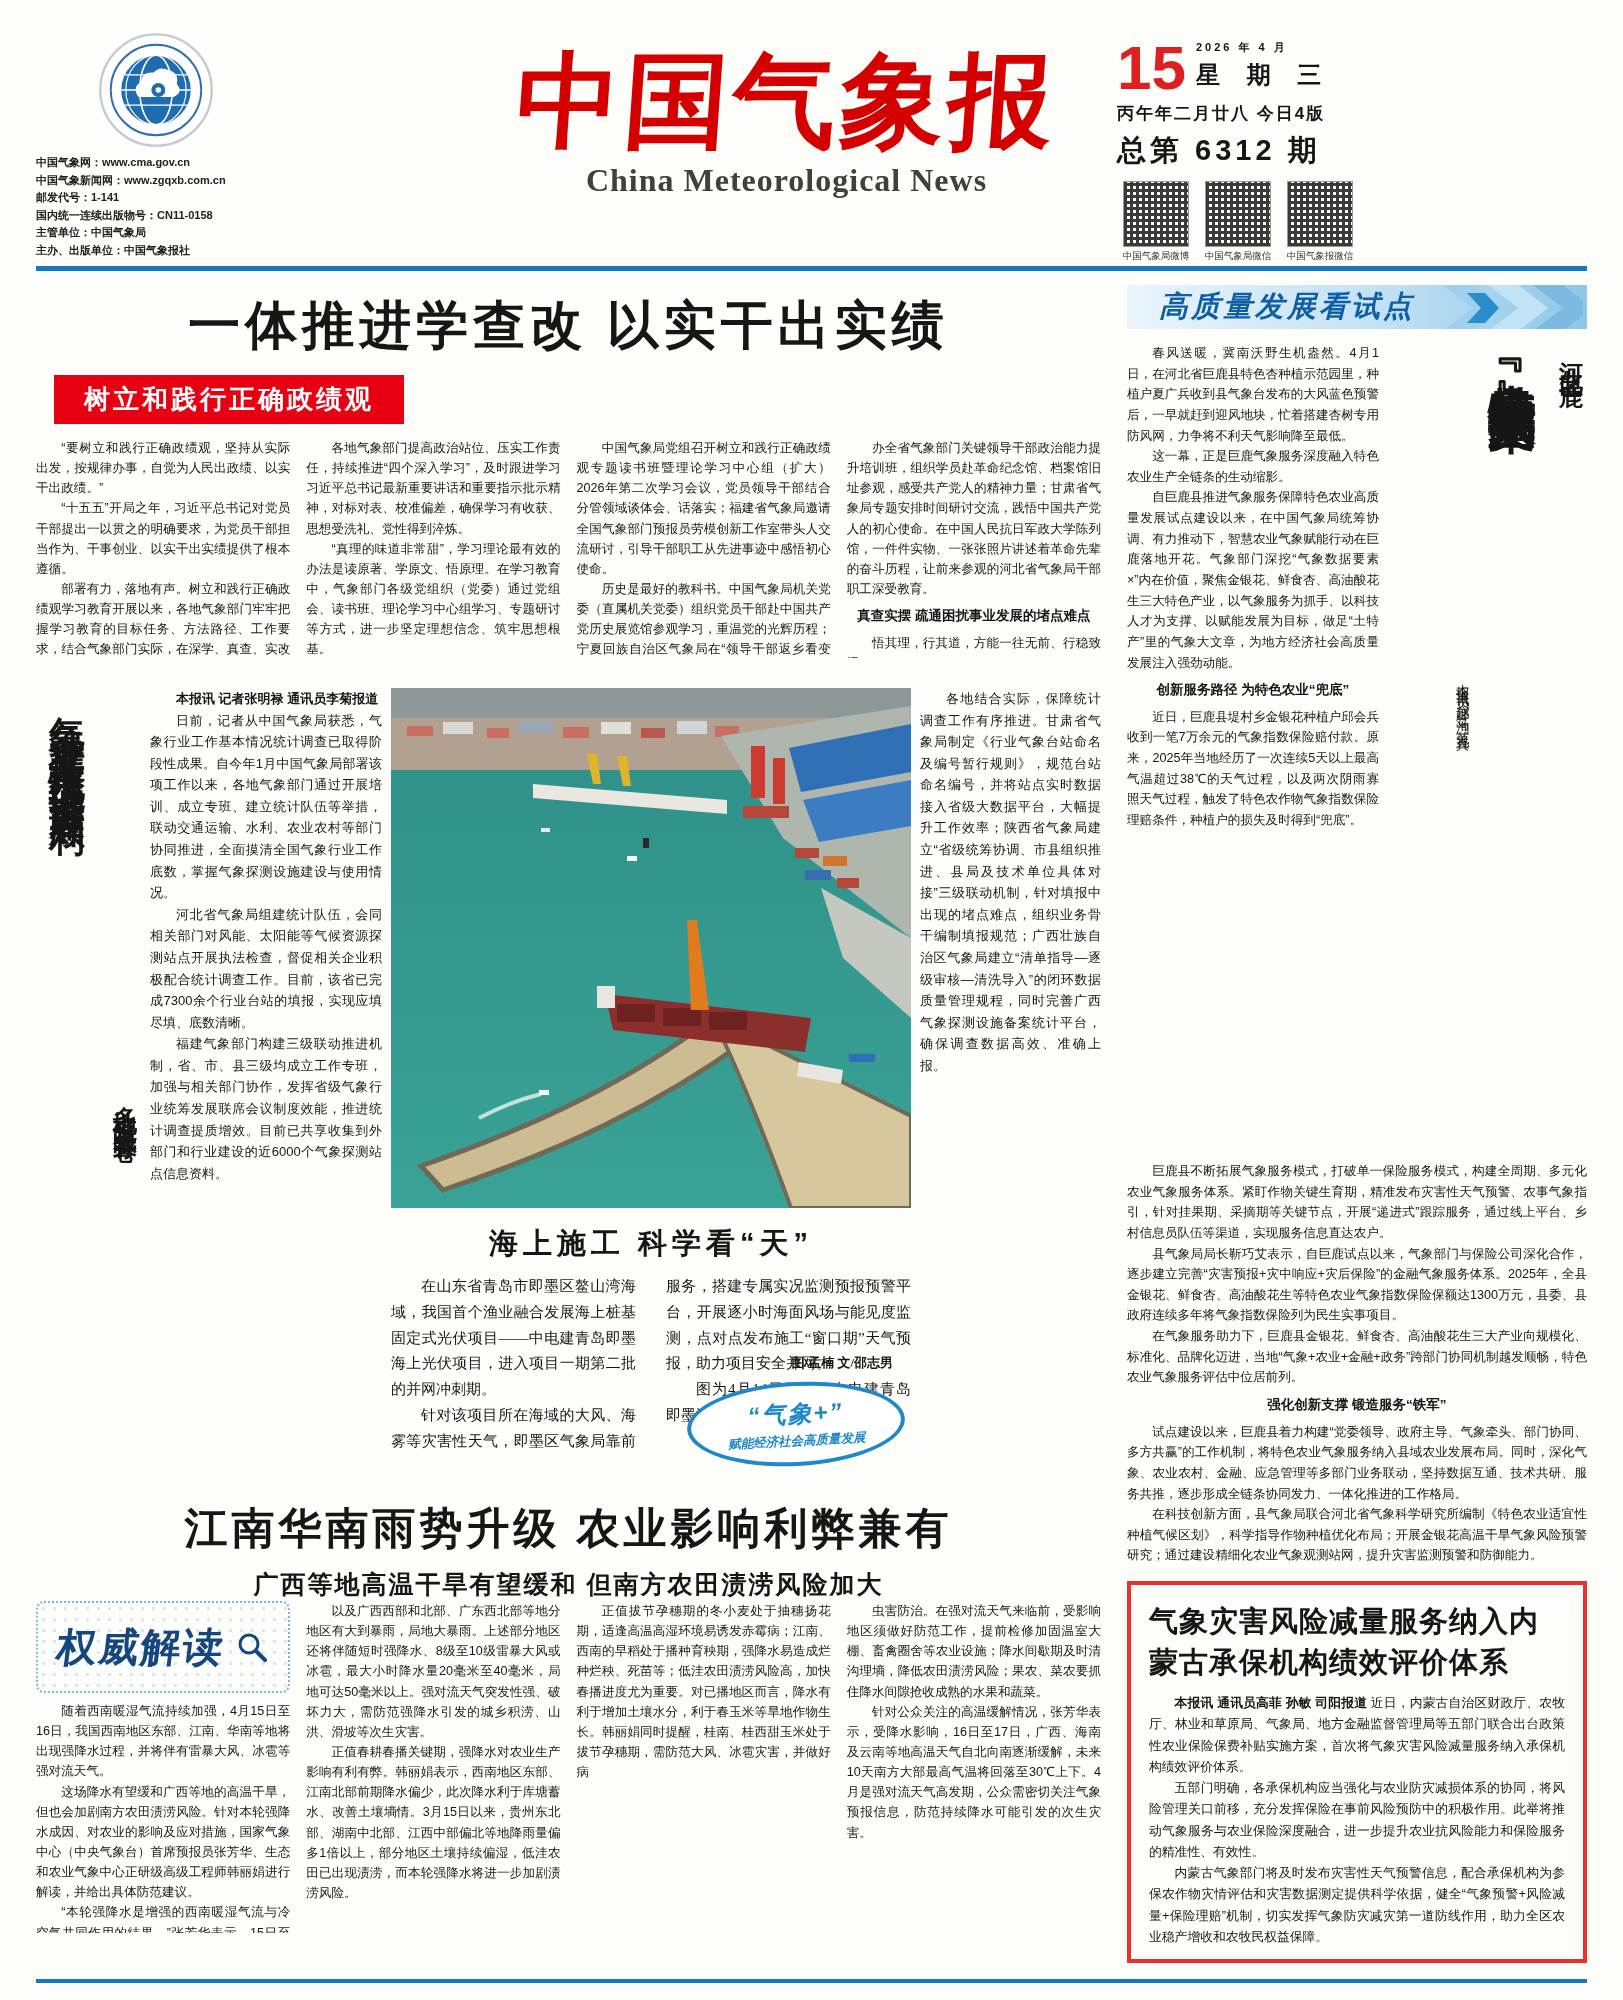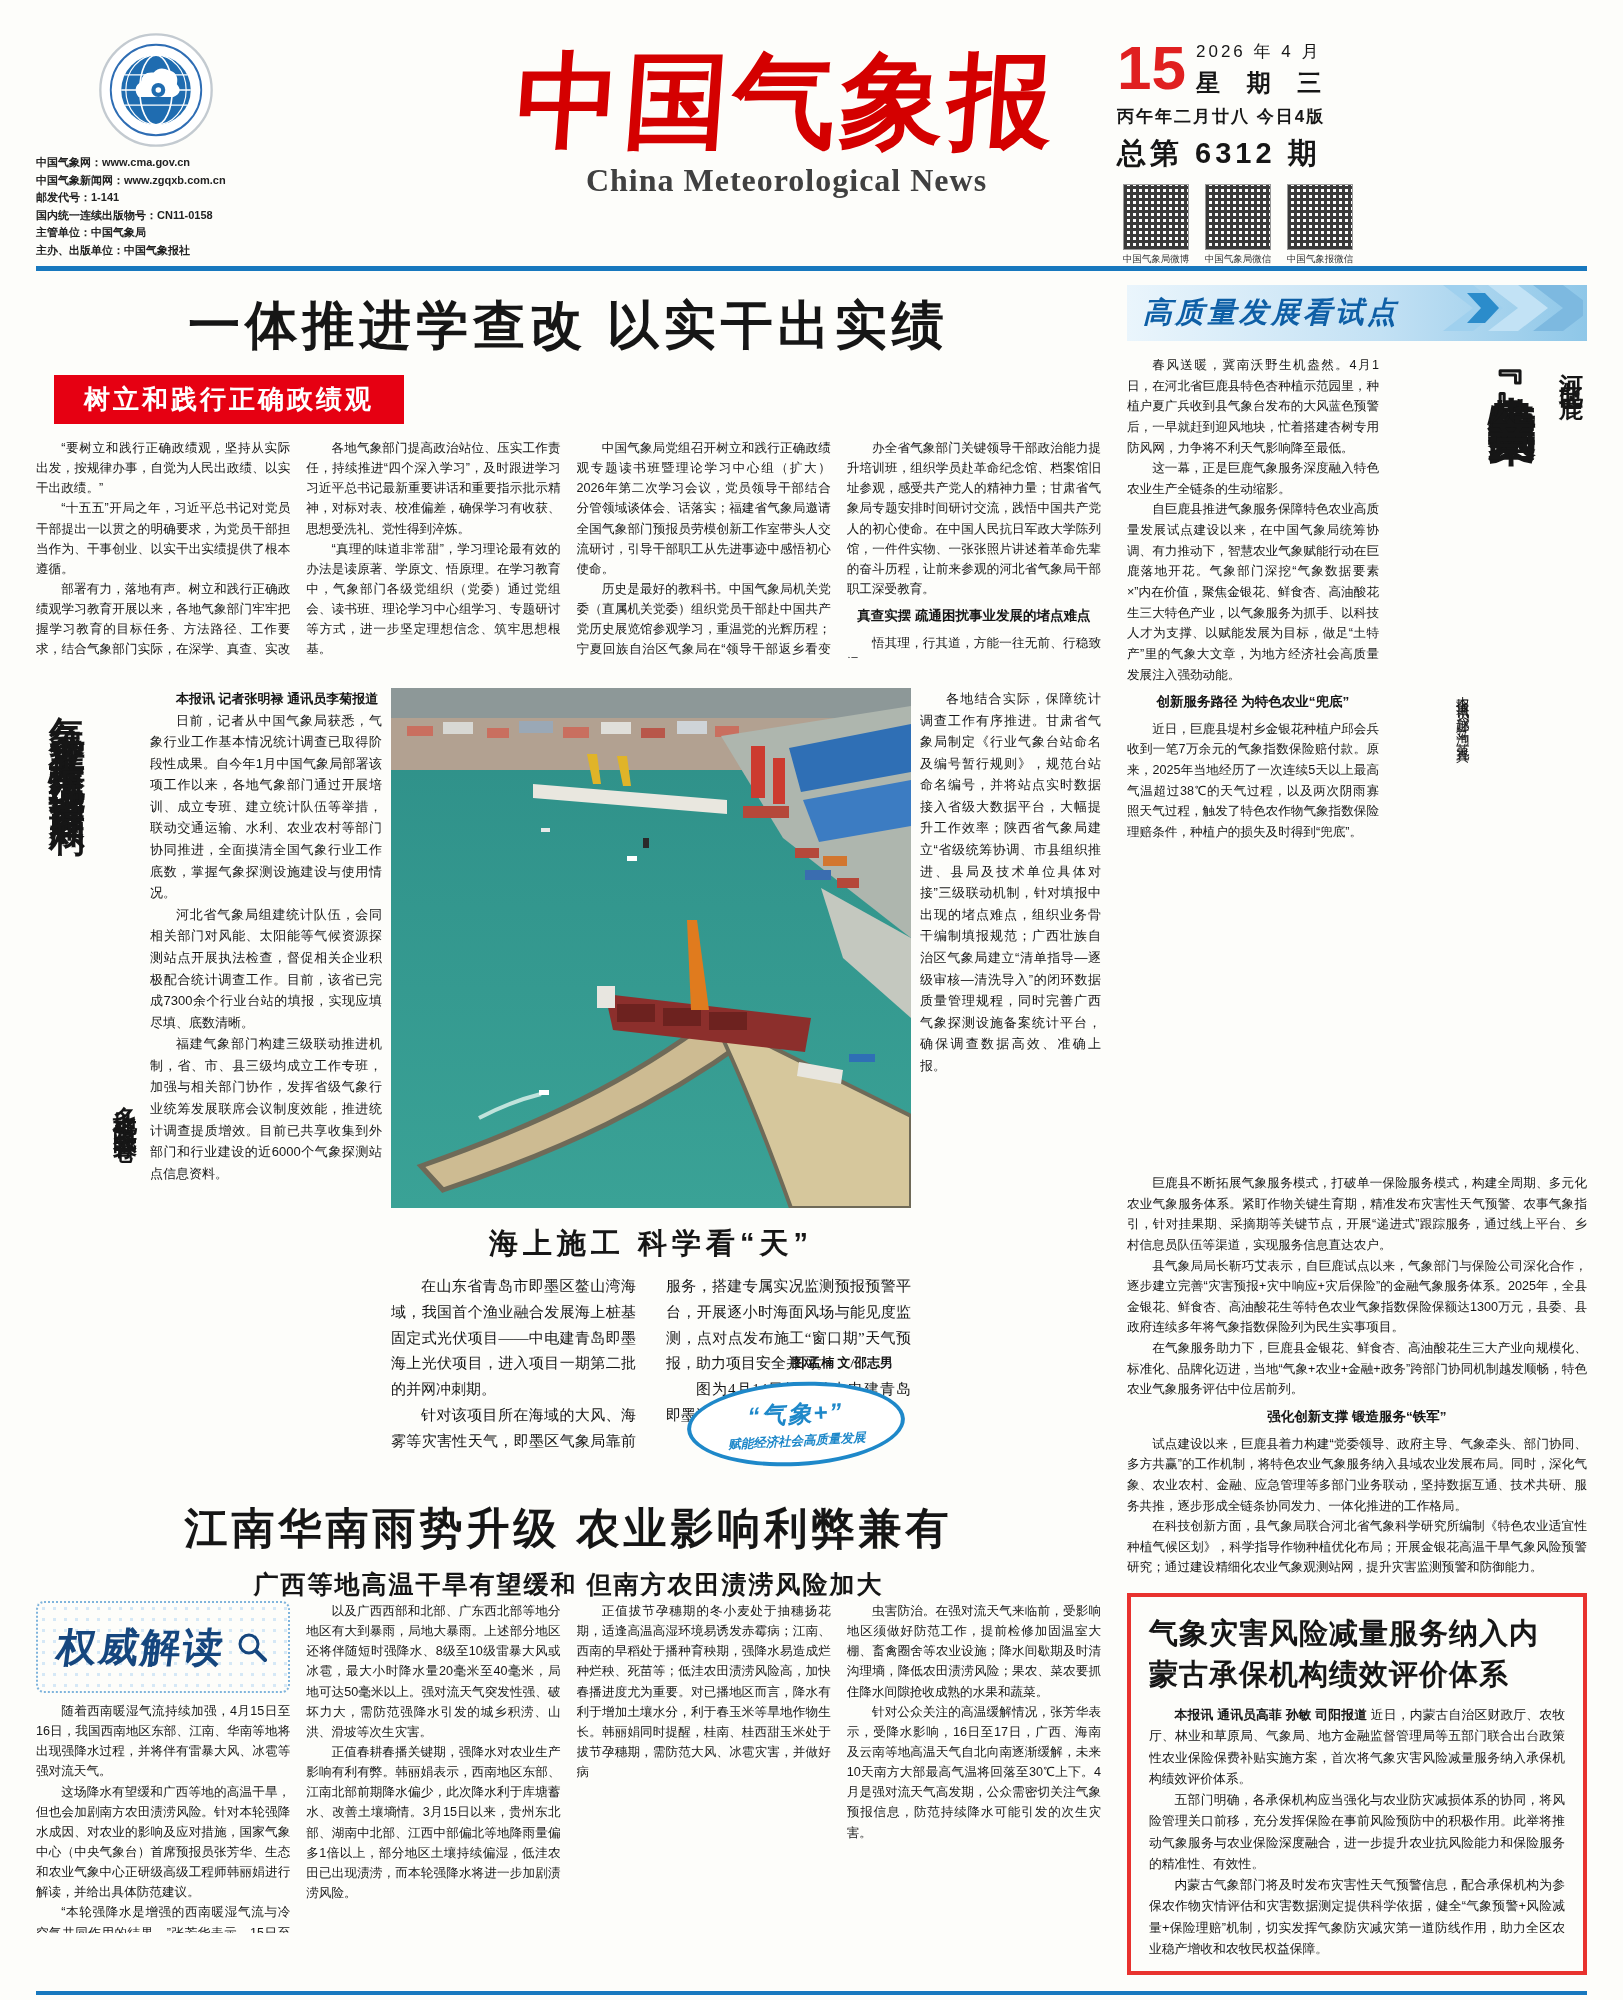--- a/index.html
+++ b/index.html
@@ -17,21 +17,21 @@
   .cma-logo { width:116px; height:116px; margin:0 0 6px 62px; display:block; }
   .info-lines { font-size:11px; font-weight:bold; line-height:1.6; color:#222; }
   .masthead { text-align:center; padding-top:18px; }
   .mast-cn { font-family:"DejaVu Serif", serif; font-weight:900; font-size:104px;
              color:#d40000; letter-spacing:4px; line-height:1.1; transform:skewX(-4deg); }
   .mast-en { font-family:"Liberation Serif", serif; font-weight:bold; font-size:32px;
              color:#404040; letter-spacing:1px; margin-top:4px; }
   .dateblock { padding-top:14px; }
   .date-row1 { display:flex; align-items:flex-start; gap:10px; }
   .date-day { font-size:62px; font-weight:900; color:#e02020; line-height:0.9; }
-  .date-ym { font-size:17px; font-weight:normal; letter-spacing:3px; }
+  .date-ym { font-size:11px; font-weight:bold; letter-spacing:3px; }
   .date-week { font-size:24px; font-weight:900; letter-spacing:10px; margin-top:4px; }
   .date-lunar { font-size:17px; font-weight:900; margin-top:6px; letter-spacing:2px; }
   .date-issue { font-size:29px; font-weight:900; letter-spacing:4px; margin-top:6px; }
   .qr-row { display:flex; gap:4px; margin-top:10px; }
   .qr { width:78px; text-align:center; }
   .qr-img { width:66px; height:66px; margin:0 auto; border:1px solid #999; background:
       repeating-linear-gradient(0deg,#3a3a3a 0 3px, transparent 3px 6px),
       repeating-linear-gradient(90deg,#3a3a3a 0 3px, #fff 3px 6px); }
   .qr-label { font-size:9.5px; margin-top:3px; color:#333; }
   .rule-blue { height:5px; background:#1878be; margin:8px 0 14px; }
@@ -82,21 +82,21 @@
   .b-byline { font-size:13px; text-align:center; margin:8px 0 12px; }
   .b-cols { display:grid; grid-template-columns:repeat(4,1fr); gap:16px; height:332px; overflow:hidden; }
   .badge { height:92px; border:2px dotted #7fb4dc; border-radius:8px; margin-bottom:8px;
            display:flex; align-items:center; justify-content:center; gap:10px;
            background-image:radial-gradient(#d5e8f6 1.5px, transparent 1.6px); background-size:11px 11px; }
   .badge-text { font-family:"DejaVu Serif", serif; font-size:40px; font-weight:900;
                 color:#15467e; transform:skewX(-7deg); letter-spacing:2px; }
 
   
   .rcol { display:flex; flex-direction:column; }
-  .banner { height:56px; display:flex; align-items:center; padding-left:16px; position:relative;
+  .banner { height:44px; display:flex; align-items:center; padding-left:32px; position:relative;
             background:linear-gradient(90deg,#eaf5fc 0%, #c3e1f4 55%, #8ec7e8 100%); overflow:hidden;font-family:Liberation Serif, serif; }
   .banner-text { font-size:29px; font-weight:900; font-style:italic; color:#0e5fa6; letter-spacing:3px; }
   .banner-arrows { position:absolute; right:4px; top:0; height:46px; }
   .r-grid { display:grid; grid-template-columns:1fr 196px; gap:12px; margin-top:14px; height:806px; }
   .r-text { font-size:12.6px; line-height:1.64; text-align:justify; overflow:hidden; }
   .r-text p { margin:0; text-indent:2em; }
   .r-title-block { writing-mode:vertical-rl; height:100%; overflow:hidden; }
   .r-kicker { font-size:24px; font-weight:900; letter-spacing:7px; margin-left:16px; }
   .r-title { font-size:48px; font-weight:900; line-height:1.12; letter-spacing:2px; margin:0 10px 0 14px; }
   .r-byline { font-size:13.5px; letter-spacing:3px; padding-top:330px; }

